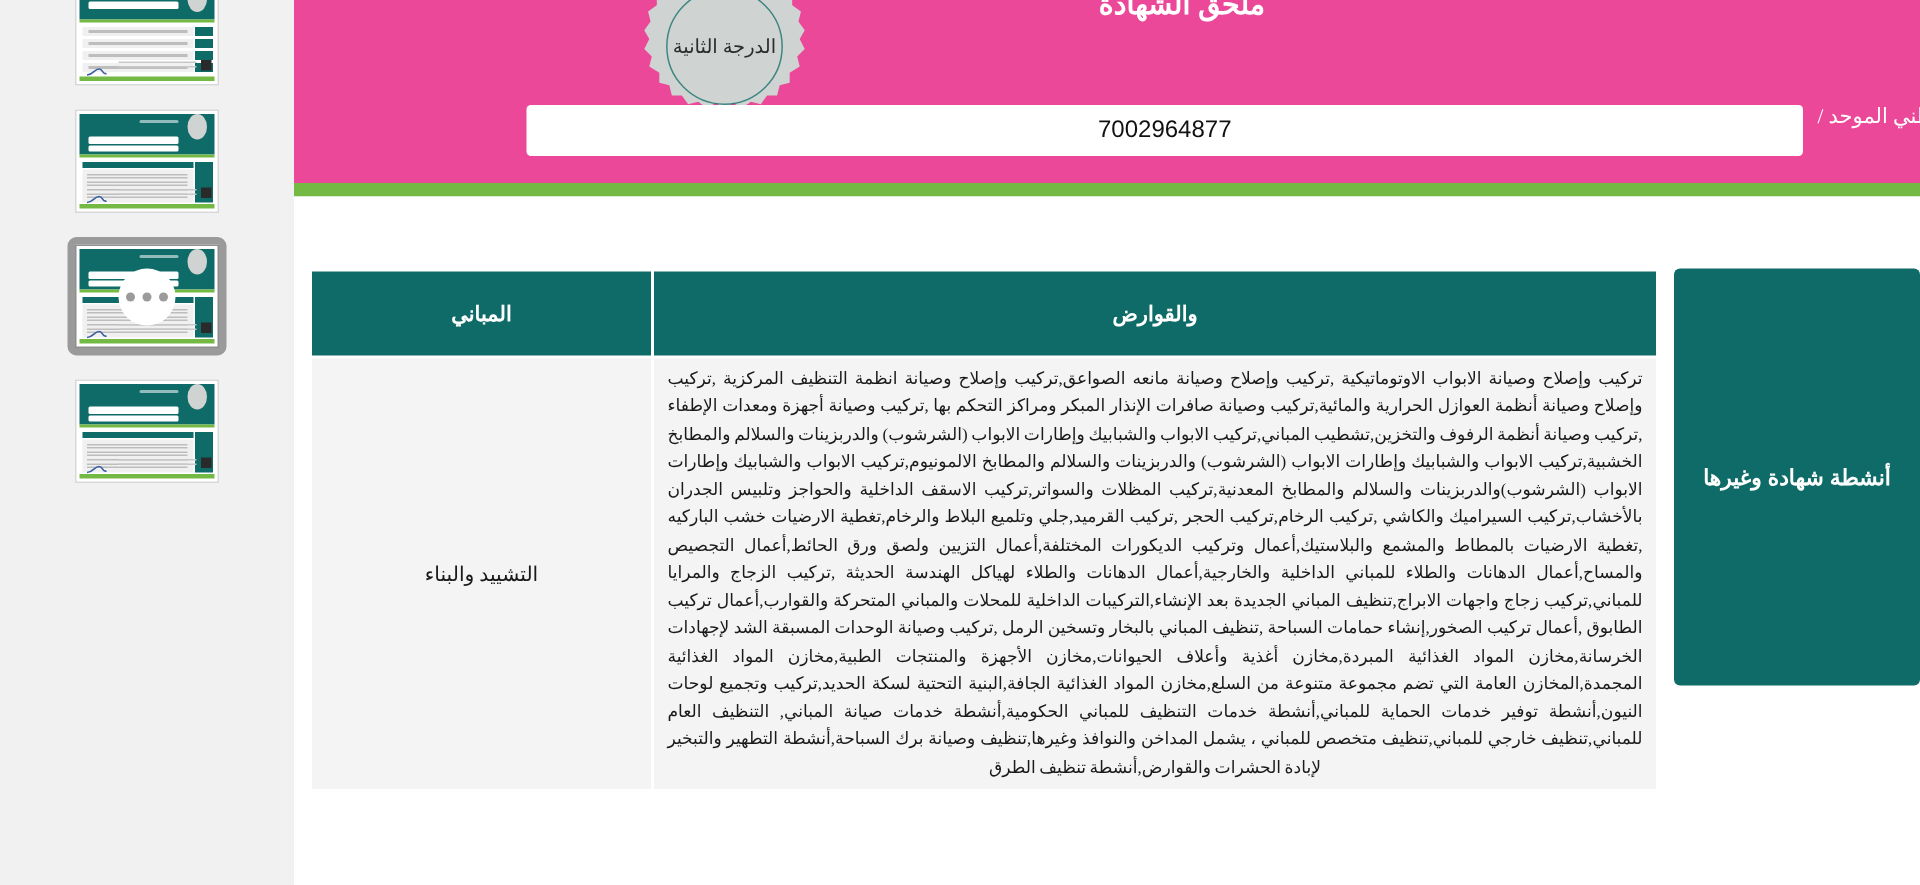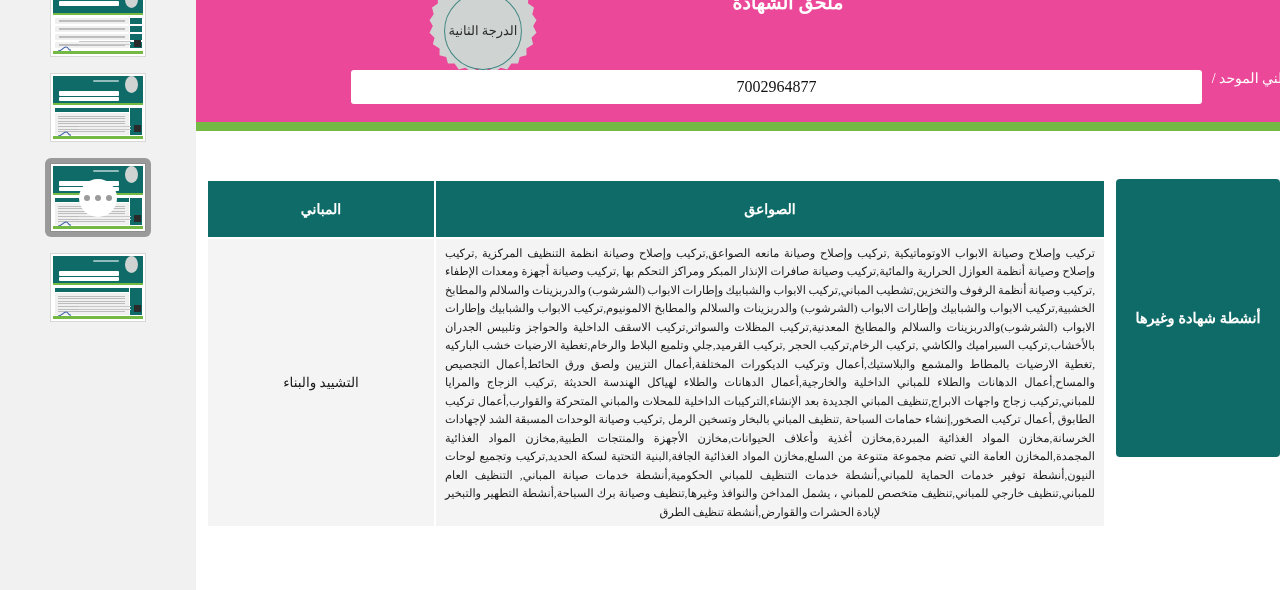--- a/index.html
+++ b/index.html
@@ -95,21 +95,21 @@
     border-radius: 3px;
     display: flex;
     align-items: center;
     justify-content: center;
     color: #111;
     font-size: 16px;
     padding: 0 10px;
     overflow: hidden;
     white-space: nowrap;
   }
-  .field-box.num { font-family: Liberation Serif, serif; }
+  .field-box.num { font-family: Liberation Sans, sans-serif; }
 
   
   .cert-body {
     position: absolute;
     left: 0; top: 131px;
     width: 1084px; height: 459px;
     background: #ffffff;
   }
 
   
@@ -429,21 +429,21 @@
     </div>
 
     <div class="cert-body">
 
       <div class="side-panel-spacer"></div>
       <div class="side-panel">أنشطة شهادة وغيرها</div>
 
       <table class="act-table">
         <thead>
           <tr>
-            <th class="col-anshita">الصواعق</th>
+            <th class="col-anshita">والقوارض</th>
             <th class="col-majal">المباني</th>
           </tr>
         </thead>
         <tbody>
           <tr>
             <td class="anshita-cell">تركيب وإصلاح وصيانة الابواب الاوتوماتيكية ,تركيب وإصلاح وصيانة مانعه الصواعق,تركيب وإصلاح وصيانة انظمة التنظيف المركزية ,تركيب وإصلاح وصيانة أنظمة العوازل الحرارية والمائية,تركيب وصيانة صافرات الإنذار المبكر ومراكز التحكم بها ,تركيب وصيانة أجهزة ومعدات الإطفاء ,تركيب وصيانة أنظمة الرفوف والتخزين,تشطيب المباني,تركيب الابواب والشبابيك وإطارات الابواب (الشرشوب) والدربزينات والسلالم والمطابخ الخشبية,تركيب الابواب والشبابيك وإطارات الابواب (الشرشوب) والدربزينات والسلالم والمطابخ الالمونيوم,تركيب الابواب والشبابيك وإطارات الابواب (الشرشوب)والدربزينات والسلالم والمطابخ المعدنية,تركيب المظلات والسواتر,تركيب الاسقف الداخلية والحواجز وتلبيس الجدران بالأخشاب,تركيب السيراميك والكاشي ,تركيب الرخام,تركيب الحجر ,تركيب القرميد,جلي وتلميع البلاط والرخام,تغطية الارضيات خشب الباركيه ,تغطية الارضيات بالمطاط والمشمع والبلاستيك,أعمال وتركيب الديكورات المختلفة,أعمال التزيين ولصق ورق الحائط,أعمال التجصيص والمساح,أعمال الدهانات والطلاء للمباني الداخلية والخارجية,أعمال الدهانات والطلاء لهياكل الهندسة الحديثة ,تركيب الزجاج والمرايا للمباني,تركيب زجاج واجهات الابراج,تنظيف المباني الجديدة بعد الإنشاء,التركيبات الداخلية للمحلات والمباني المتحركة والقوارب,أعمال تركيب الطابوق ,أعمال تركيب الصخور,إنشاء حمامات السباحة ,تنظيف المباني بالبخار وتسخين الرمل ,تركيب وصيانة الوحدات المسبقة الشد لإجهادات الخرسانة,مخازن المواد الغذائية المبردة,مخازن أغذية وأعلاف الحيوانات,مخازن الأجهزة والمنتجات الطبية,مخازن المواد الغذائية المجمدة,المخازن العامة التي تضم مجموعة متنوعة من السلع,مخازن المواد الغذائية الجافة,البنية التحتية لسكة الحديد,تركيب وتجميع لوحات النيون,أنشطة توفير خدمات الحماية للمباني,أنشطة خدمات التنظيف للمباني الحكومية,أنشطة خدمات صيانة المباني, التنظيف العام للمباني,تنظيف خارجي للمباني,تنظيف متخصص للمباني ، يشمل المداخن والنوافذ وغيرها,تنظيف وصيانة برك السباحة,أنشطة التطهير والتبخير لإبادة الحشرات والقوارض,أنشطة تنظيف الطرق</td>
             <td class="majal-cell">التشييد والبناء</td>
           </tr>
         </tbody>
       </table>

